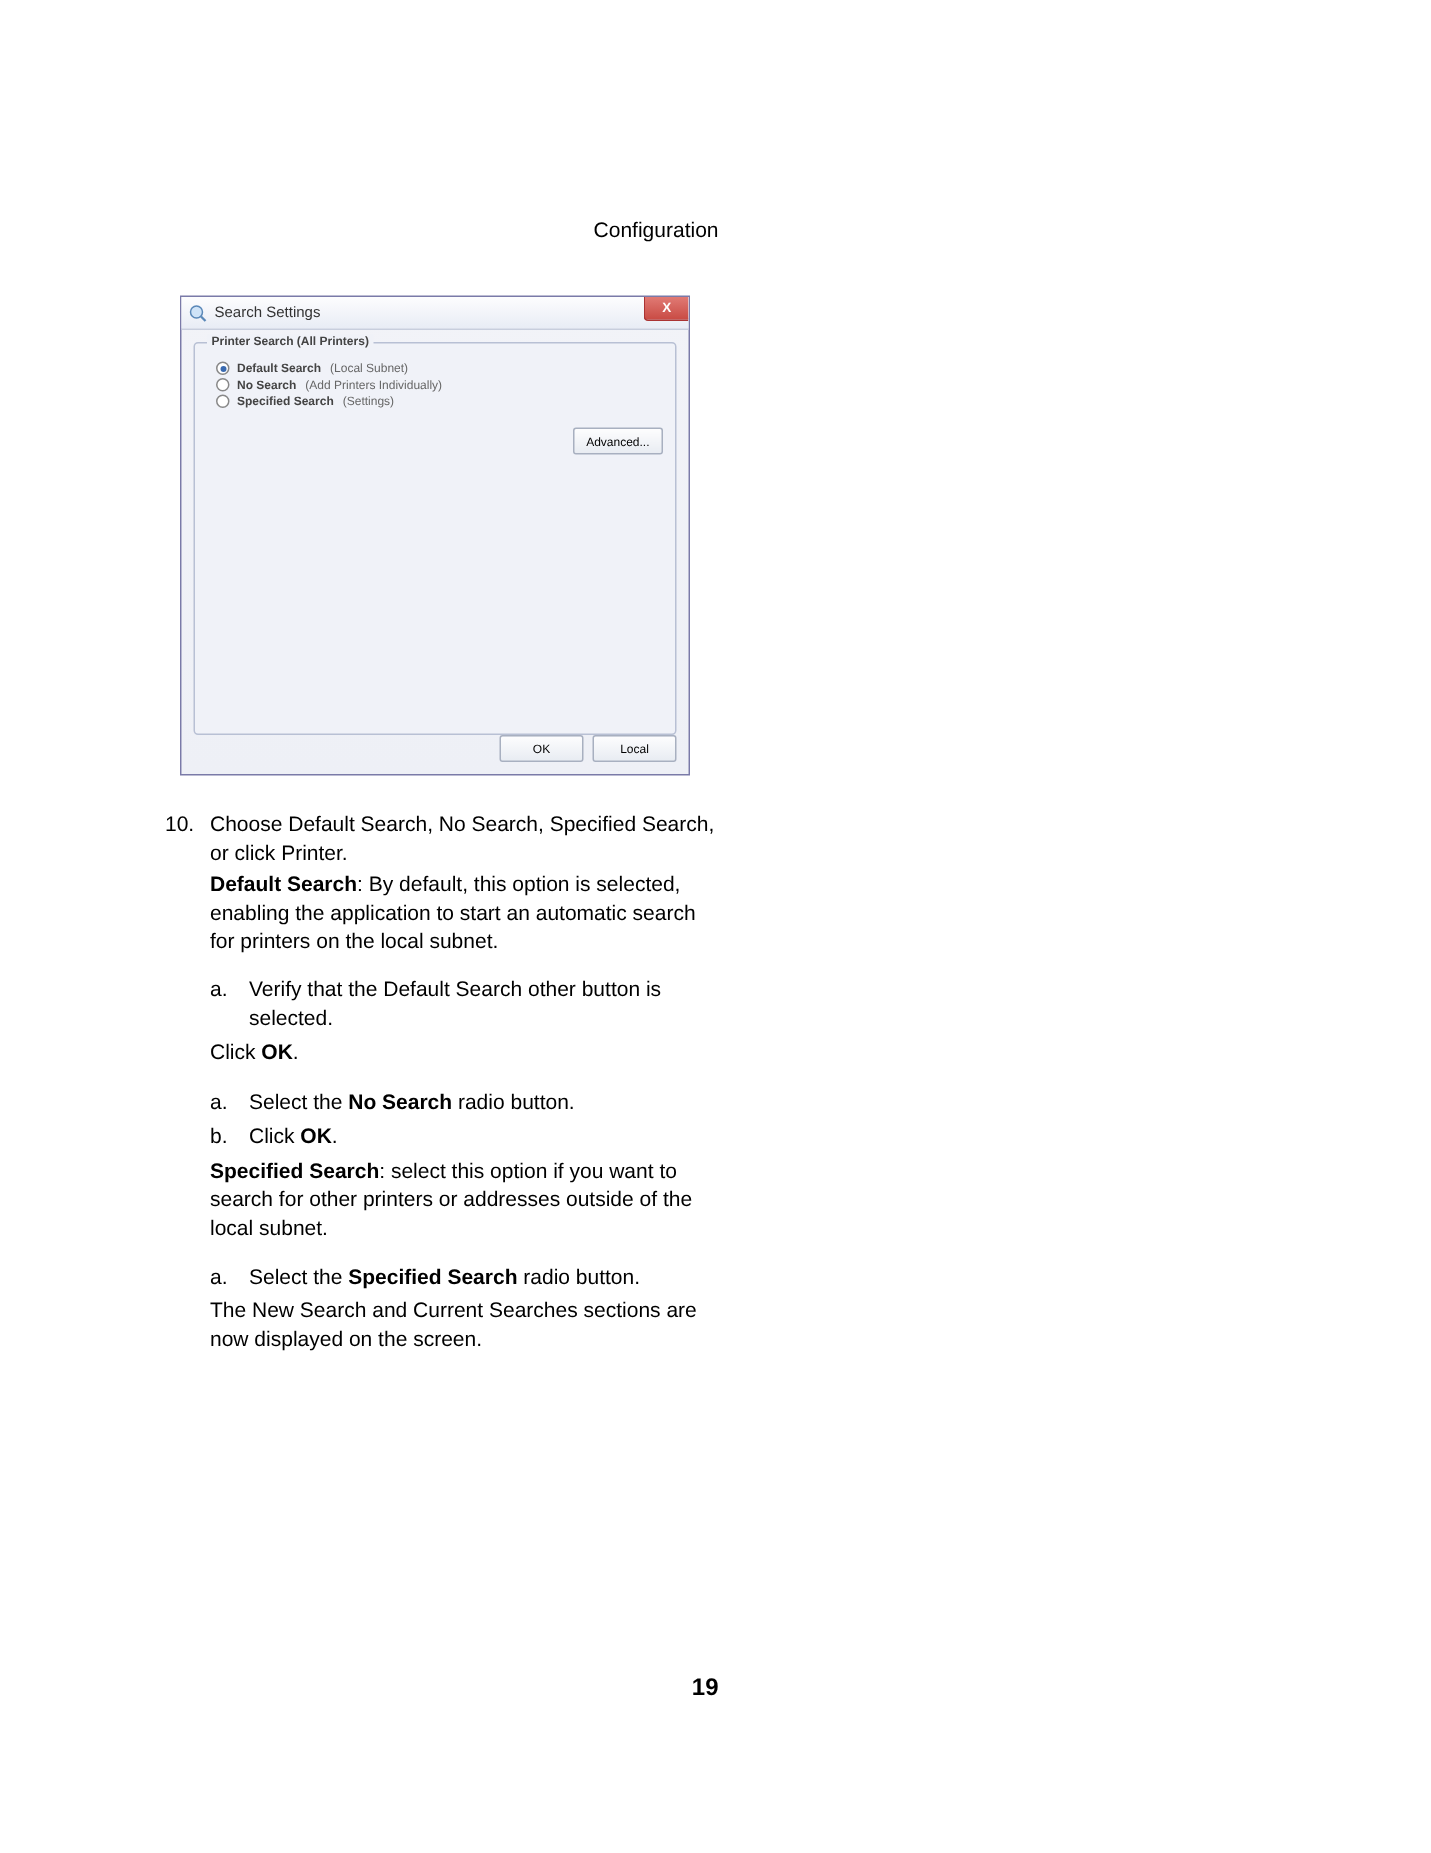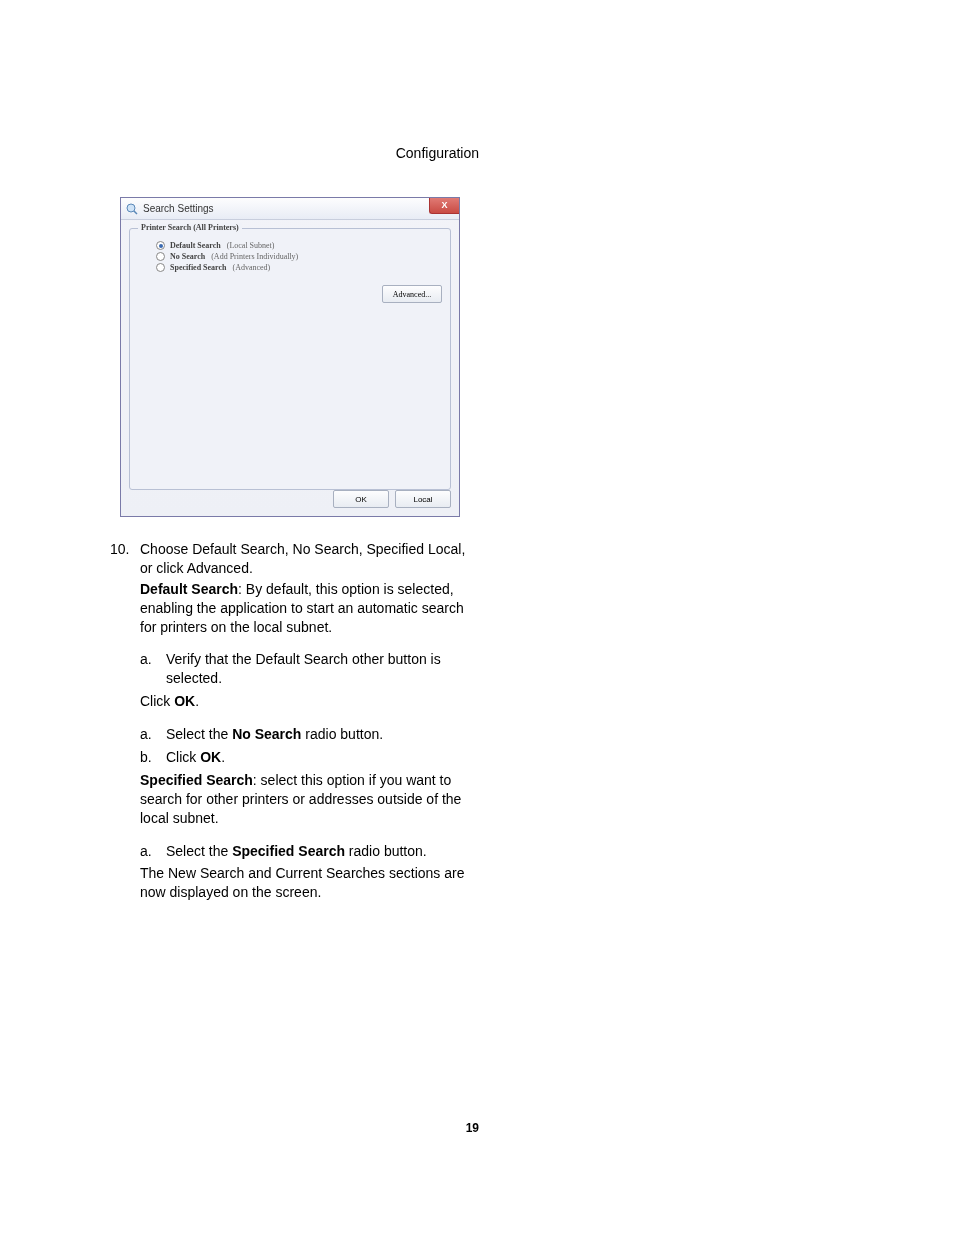--- a/index.html
+++ b/index.html
@@ -72,25 +72,24 @@
     line-height: 1;
   }
   .ss-body {
     padding: 8px;
     position: relative;
     height: calc(100% - 22px);
   }
   .ss-group {
     border: 1px solid #b8c0d4;
     border-radius: 3px;
-    padding: 10px 8px 8px 20px;
+    padding: 10px 8px 8px 8px;
     position: relative;
     height: 262px;
     background: #f0f2f8;
-    font-family: Liberation Serif, serif;
   }
   .ss-legend {
     position: absolute;
     top: -6px;
     left: 8px;
     background: #f0f2f8;
     padding: 0 3px;
     font-size: 8px;
     font-weight: bold;
     color: #444;
@@ -168,21 +167,21 @@
   .para { margin-bottom: 14px; }
   .indent { margin-left: 30px; }
   .sub-row { display:flex; margin-bottom: 4px; }
   .sub-letter { width: 26px; flex-shrink:0; }
   .bold { font-weight: bold; }
 
   .page-number {
     position: absolute;
     bottom: 100px;
     right: 310px;
-    font-size: 12px;
+    font-size: 16px;
     font-weight: bold;
   }
 </style>
 </head>
 <body>
 
 <div class="page">
 
   <div class="header-right">Configuration</div>
 
@@ -209,36 +208,36 @@
           <span class="ss-radio-desc">(Local Subnet)</span>
         </div>
         <div class="ss-radio-row">
           <span class="ss-radio"></span>
           <span class="ss-radio-label">No Search</span>
           <span class="ss-radio-desc">(Add Printers Individually)</span>
         </div>
         <div class="ss-radio-row">
           <span class="ss-radio"></span>
           <span class="ss-radio-label">Specified Search</span>
-          <span class="ss-radio-desc">(Advanced)</span>
+          <span class="ss-radio-desc">(Settings)</span>
         </div>
 
         <div class="ss-adv-btn">Advanced...</div>
       </div>
       <div class="ss-footer">
         <div class="ss-btn">OK</div>
         <div class="ss-btn">Local</div>
       </div>
     </div>
   </div>
 
   <div class="content">
     <div class="step-row">
       <div class="step-num">10.</div>
-      <div>Choose Default Search, No Search, Specified Local, or click Advanced.</div>
+      <div>Choose Default Search, No Search, Specified Search, or click Printer.</div>
     </div>
 
     <div class="para indent">
       <span class="bold">Default Search</span><span>: By default, this option is selected, enabling the application to start an automatic search for printers on the local subnet.</span>
     </div>
     <div class="sub-row indent">
       <div class="sub-letter">a.</div>
       <div>Verify that the Default Search other button is selected.</div>
     </div>
     <div class="para indent">

